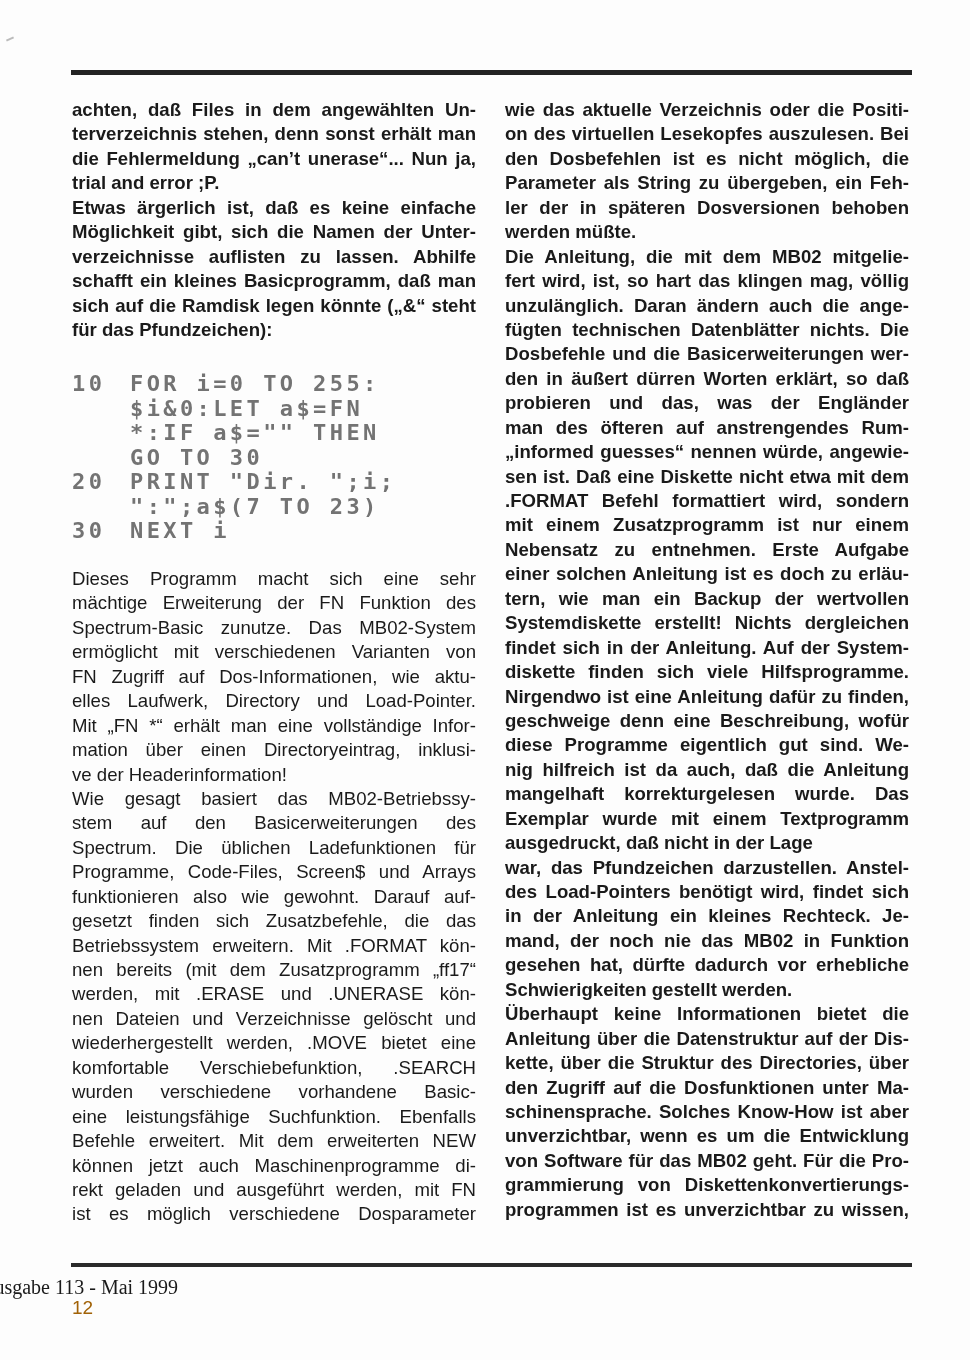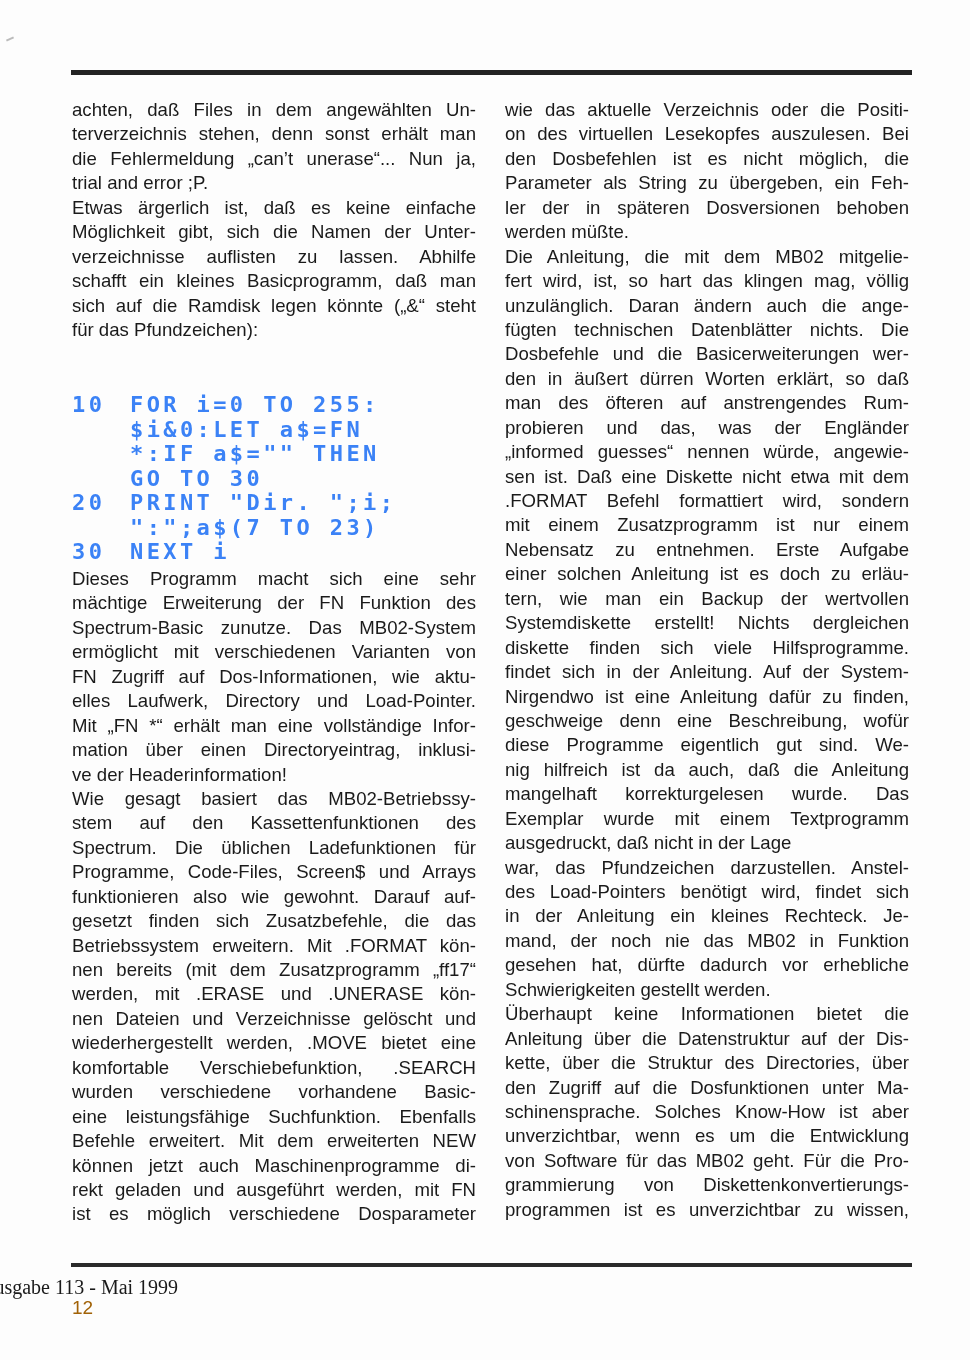--- a/index.html
+++ b/index.html
@@ -2,26 +2,26 @@
 <html><head>
 <meta charset="utf-8">
 <style>
   html, body { margin: 0; padding: 0; }
   body {
     width: 970px; height: 1360px; background: #fdfdfd; position: relative; overflow: hidden;
     color: #1a1a1a;
   }
   .rule-top { position: absolute; left: 71px; top: 70px; width: 841px; height: 5px; background: #232323; }
   .rule-bottom { position: absolute; left: 71px; top: 1263px; width: 841px; height: 4px; background: #2a2a2a; }
-  .col { position: absolute; top: 98px; width: 404px; font-family: "Liberation Sans", sans-serif; font-size: 18.6px; line-height: 24.45px; }
+  .col { position: absolute; top: 98px; width: 404px; font-family: "Liberation Sans", sans-serif; font-size: 18.6px; line-height: 24.45px; font-weight: bold; }
   .col-left { left: 72px; }
   .col-right { left: 505px; }
   .line { display: block; white-space: nowrap; text-align: justify; text-align-last: justify; height: 24.45px; overflow: visible; }
   .line.last { text-align-last: left; }
-  .code { position: absolute; left: 72px; top: 372px; font-family: "DejaVu Sans Mono", monospace; font-size: 22px; line-height: 24.5px; font-weight: bold; color: #3b82f6; letter-spacing: 3.4px; margin-top: 21px; }
+  .code { position: absolute; left: 72px; top: 372px; font-family: "DejaVu Sans Mono", monospace; font-size: 22px; line-height: 24.5px; font-weight: bold; color: #737373; letter-spacing: 3.4px; }
   .code-line { display: block; white-space: pre; height: 24.5px; }
   .code-num { display: inline-block; width: 58px; }
   .para-block { position: absolute; left: 72px; width: 404px; font-family: "Liberation Sans", sans-serif; font-size: 18.6px; line-height: 24.45px; }
   .footer-num { position: absolute; left: 72px; top: 1277px; font-family: "Liberation Sans", sans-serif; font-size: 19px; color: #a16207; margin-top: 20px; }
   .footer-issue { position: absolute; left: 0; width: 970px; top: 1276px; text-align: left; font-family: "Liberation Serif", serif; font-size: 20px; color: #1a1a1a; }
   .footer-issue span { display: inline-block; margin-left: -20px; }
   .corner-mark { position: absolute; left: 6px; top: 38px; width: 8px; height: 2px; background: #bbb; transform: rotate(-25deg); }
 </style>
 </head>
 <body>
@@ -56,21 +56,21 @@
     <span class="line">Dieses Programm macht sich eine sehr</span>
     <span class="line">mächtige Erweiterung der FN Funktion des</span>
     <span class="line">Spectrum-Basic zunutze. Das MB02-System</span>
     <span class="line">ermöglicht mit verschiedenen Varianten von</span>
     <span class="line">FN Zugriff auf Dos-Informationen, wie aktu-</span>
     <span class="line">elles Laufwerk, Directory und Load-Pointer.</span>
     <span class="line">Mit „FN *“ erhält man eine vollständige Infor-</span>
     <span class="line">mation über einen Directoryeintrag, inklusi-</span>
     <span class="line last">ve der Headerinformation!</span>
     <span class="line">Wie gesagt basiert das MB02-Betriebssy-</span>
-    <span class="line">stem auf den Kassettenfunktionen des</span>
+    <span class="line">stem auf den Basicerweiterungen des</span>
     <span class="line">Spectrum. Die üblichen Ladefunktionen für</span>
     <span class="line">Programme, Code-Files, Screen$ und Arrays</span>
     <span class="line">funktionieren also wie gewohnt. Darauf auf-</span>
     <span class="line">gesetzt finden sich Zusatzbefehle, die das</span>
     <span class="line">Betriebssystem erweitern. Mit .FORMAT kön-</span>
     <span class="line">nen bereits (mit dem Zusatzprogramm „ff17“</span>
     <span class="line">werden, mit .ERASE und .UNERASE kön-</span>
     <span class="line">nen Dateien und Verzeichnisse gelöscht und</span>
     <span class="line">wiederhergestellt werden, .MOVE bietet eine</span>
     <span class="line">komfortable Verschiebefunktion, .SEARCH</span>
@@ -88,32 +88,32 @@
     <span class="line">den Dosbefehlen ist es nicht möglich, die</span>
     <span class="line">Parameter als String zu übergeben, ein Feh-</span>
     <span class="line">ler der in späteren Dosversionen behoben</span>
     <span class="line last">werden müßte.</span>
     <span class="line">Die Anleitung, die mit dem MB02 mitgelie-</span>
     <span class="line">fert wird, ist, so hart das klingen mag, völlig</span>
     <span class="line">unzulänglich. Daran ändern auch die ange-</span>
     <span class="line">fügten technischen Datenblätter nichts. Die</span>
     <span class="line">Dosbefehle und die Basicerweiterungen wer-</span>
     <span class="line">den in äußert dürren Worten erklärt, so daß</span>
+    <span class="line">probieren und das, was der Engländer</span>
     <span class="line">man des öfteren auf anstrengendes Rum-</span>
-    <span class="line">probieren und das, was der Engländer</span>
     <span class="line">„informed guesses“ nennen würde, angewie-</span>
     <span class="line">sen ist. Daß eine Diskette nicht etwa mit dem</span>
     <span class="line">.FORMAT Befehl formattiert wird, sondern</span>
     <span class="line">mit einem Zusatzprogramm ist nur einem</span>
     <span class="line">Nebensatz zu entnehmen. Erste Aufgabe</span>
     <span class="line">einer solchen Anleitung ist es doch zu erläu-</span>
     <span class="line">tern, wie man ein Backup der wertvollen</span>
     <span class="line">Systemdiskette erstellt! Nichts dergleichen</span>
+    <span class="line">findet sich in der Anleitung. Auf der System-</span>
     <span class="line">diskette finden sich viele Hilfsprogramme.</span>
-    <span class="line">findet sich in der Anleitung. Auf der System-</span>
     <span class="line">Nirgendwo ist eine Anleitung dafür zu finden,</span>
     <span class="line">geschweige denn eine Beschreibung, wofür</span>
     <span class="line">diese Programme eigentlich gut sind. We-</span>
     <span class="line">nig hilfreich ist da auch, daß die Anleitung</span>
     <span class="line">mangelhaft korrekturgelesen wurde. Das</span>
     <span class="line">Exemplar wurde mit einem Textprogramm</span>
     <span class="line last">ausgedruckt, daß nicht in der Lage</span>
     <span class="line">war, das Pfundzeichen darzustellen. Anstel-</span>
     <span class="line">des Load-Pointers benötigt wird, findet sich</span>
     <span class="line">in der Anleitung ein kleines Rechteck. Je-</span>

